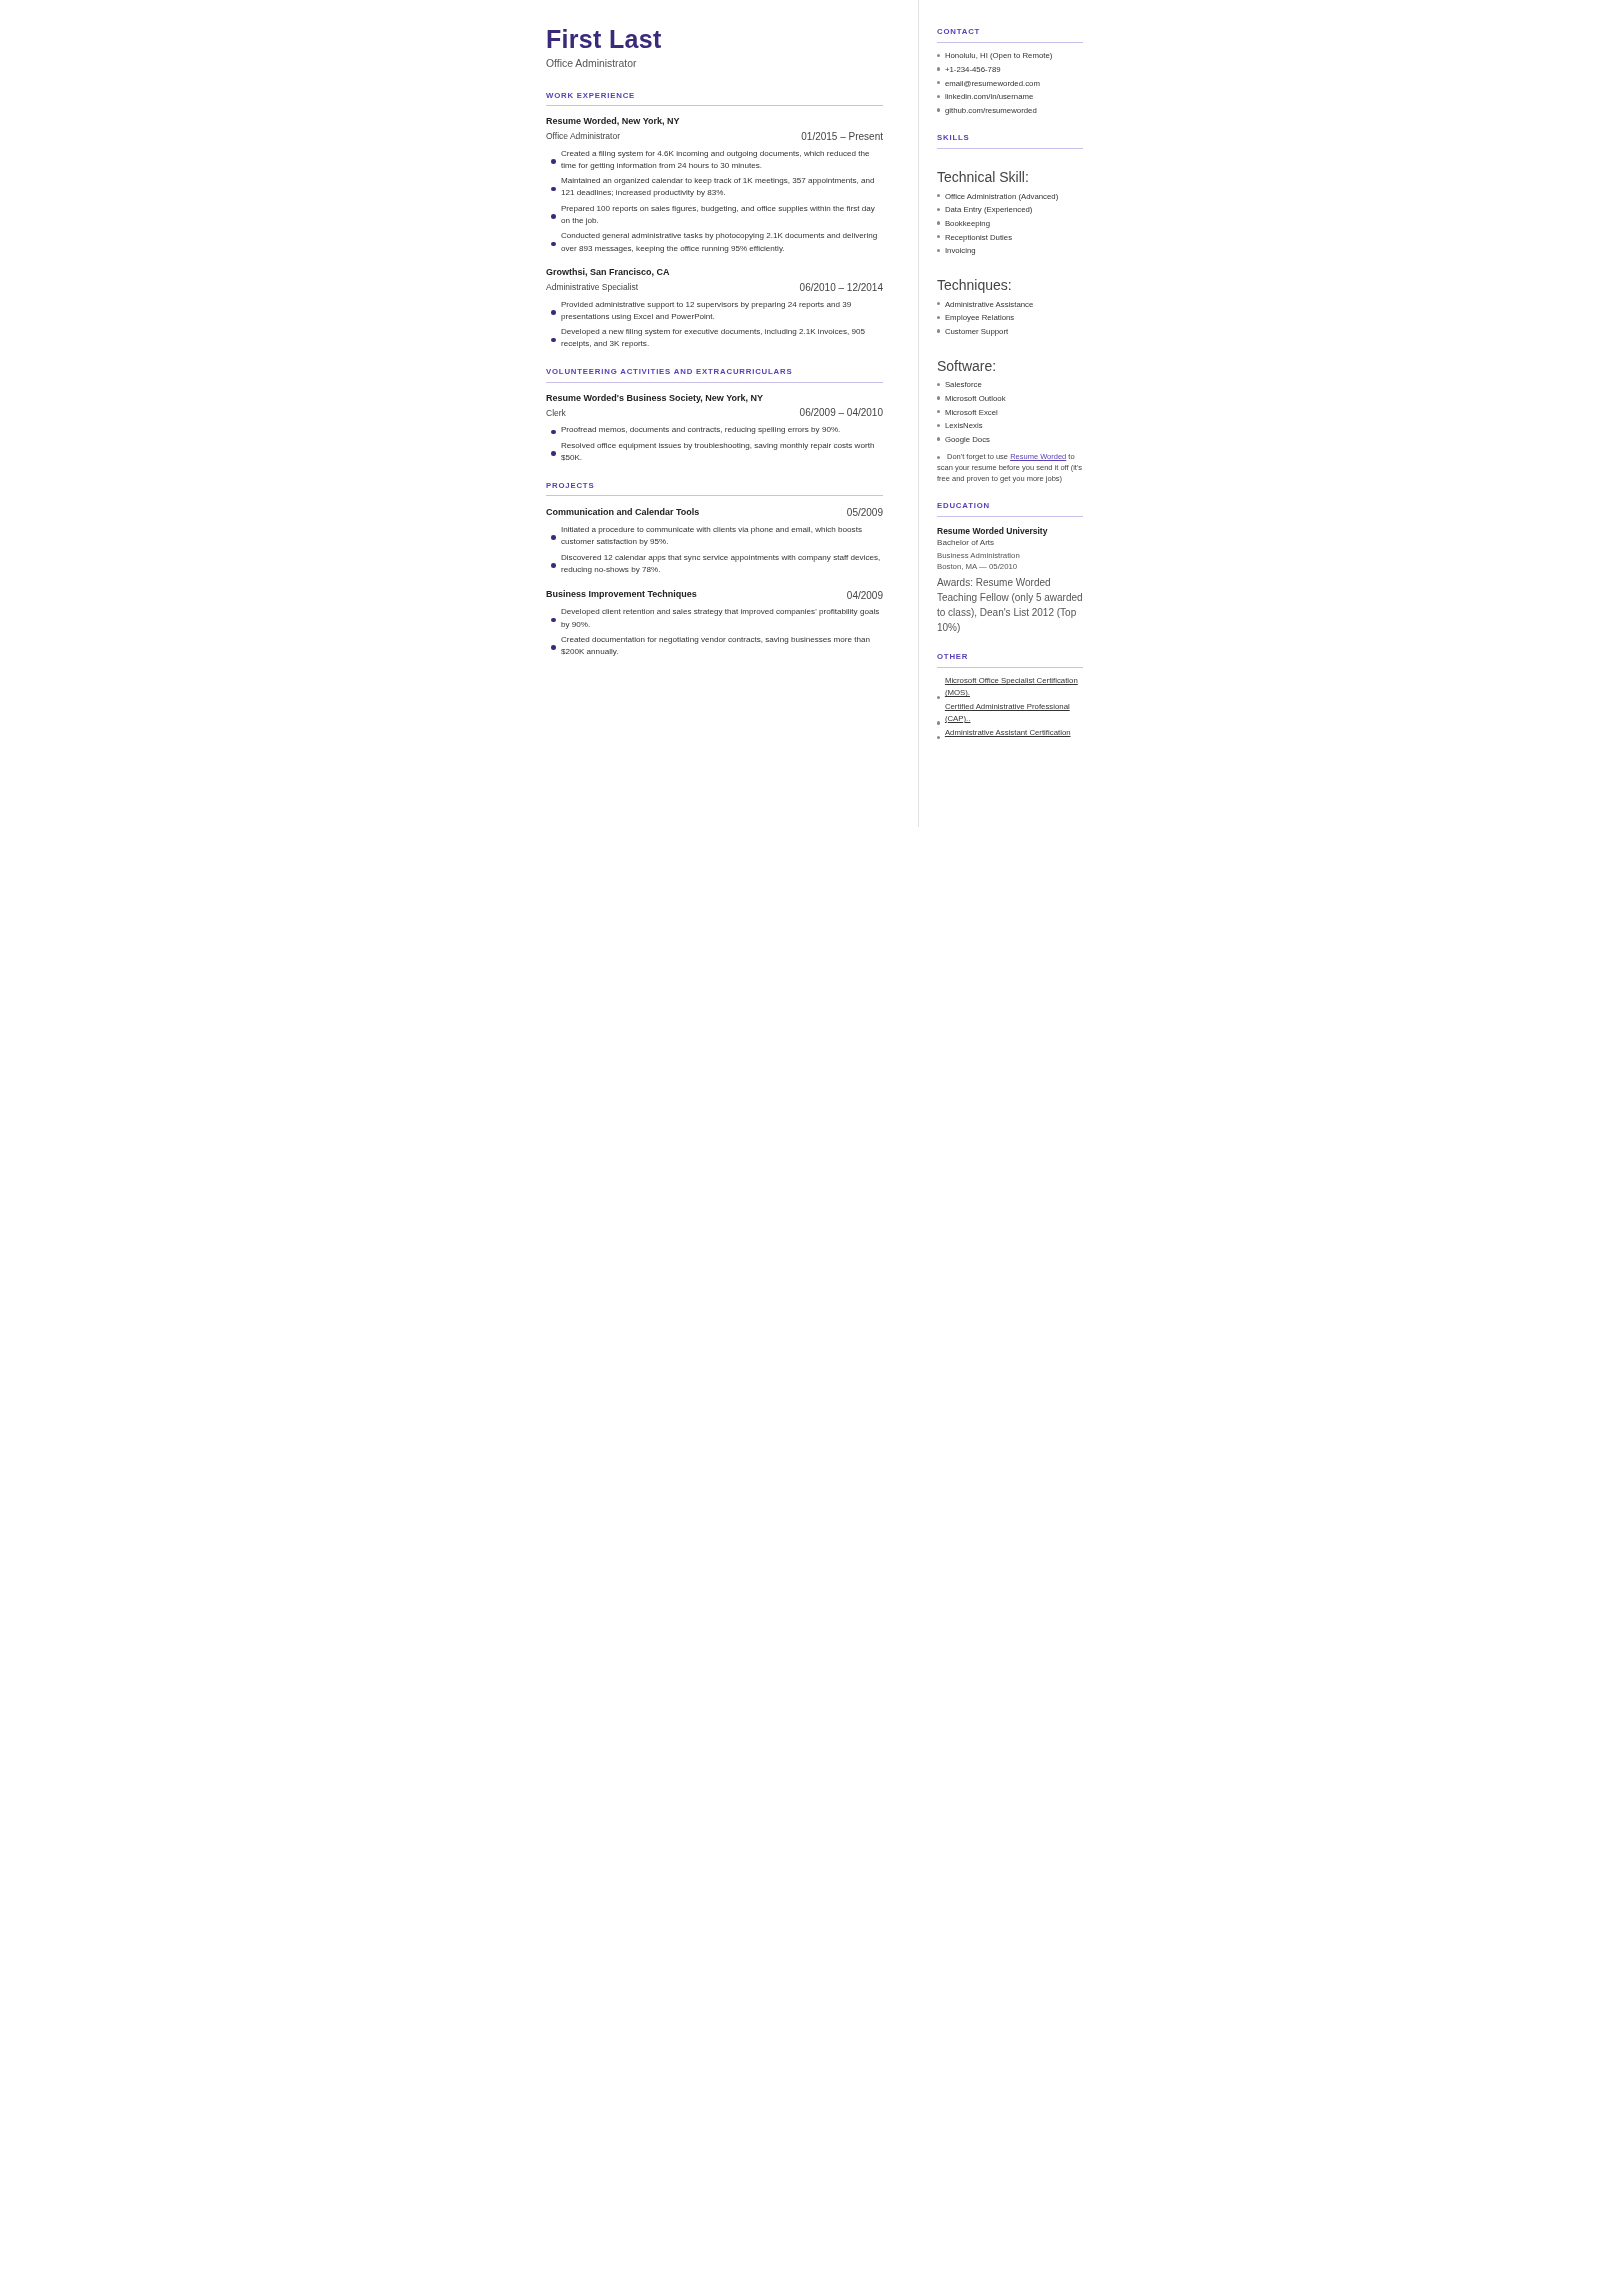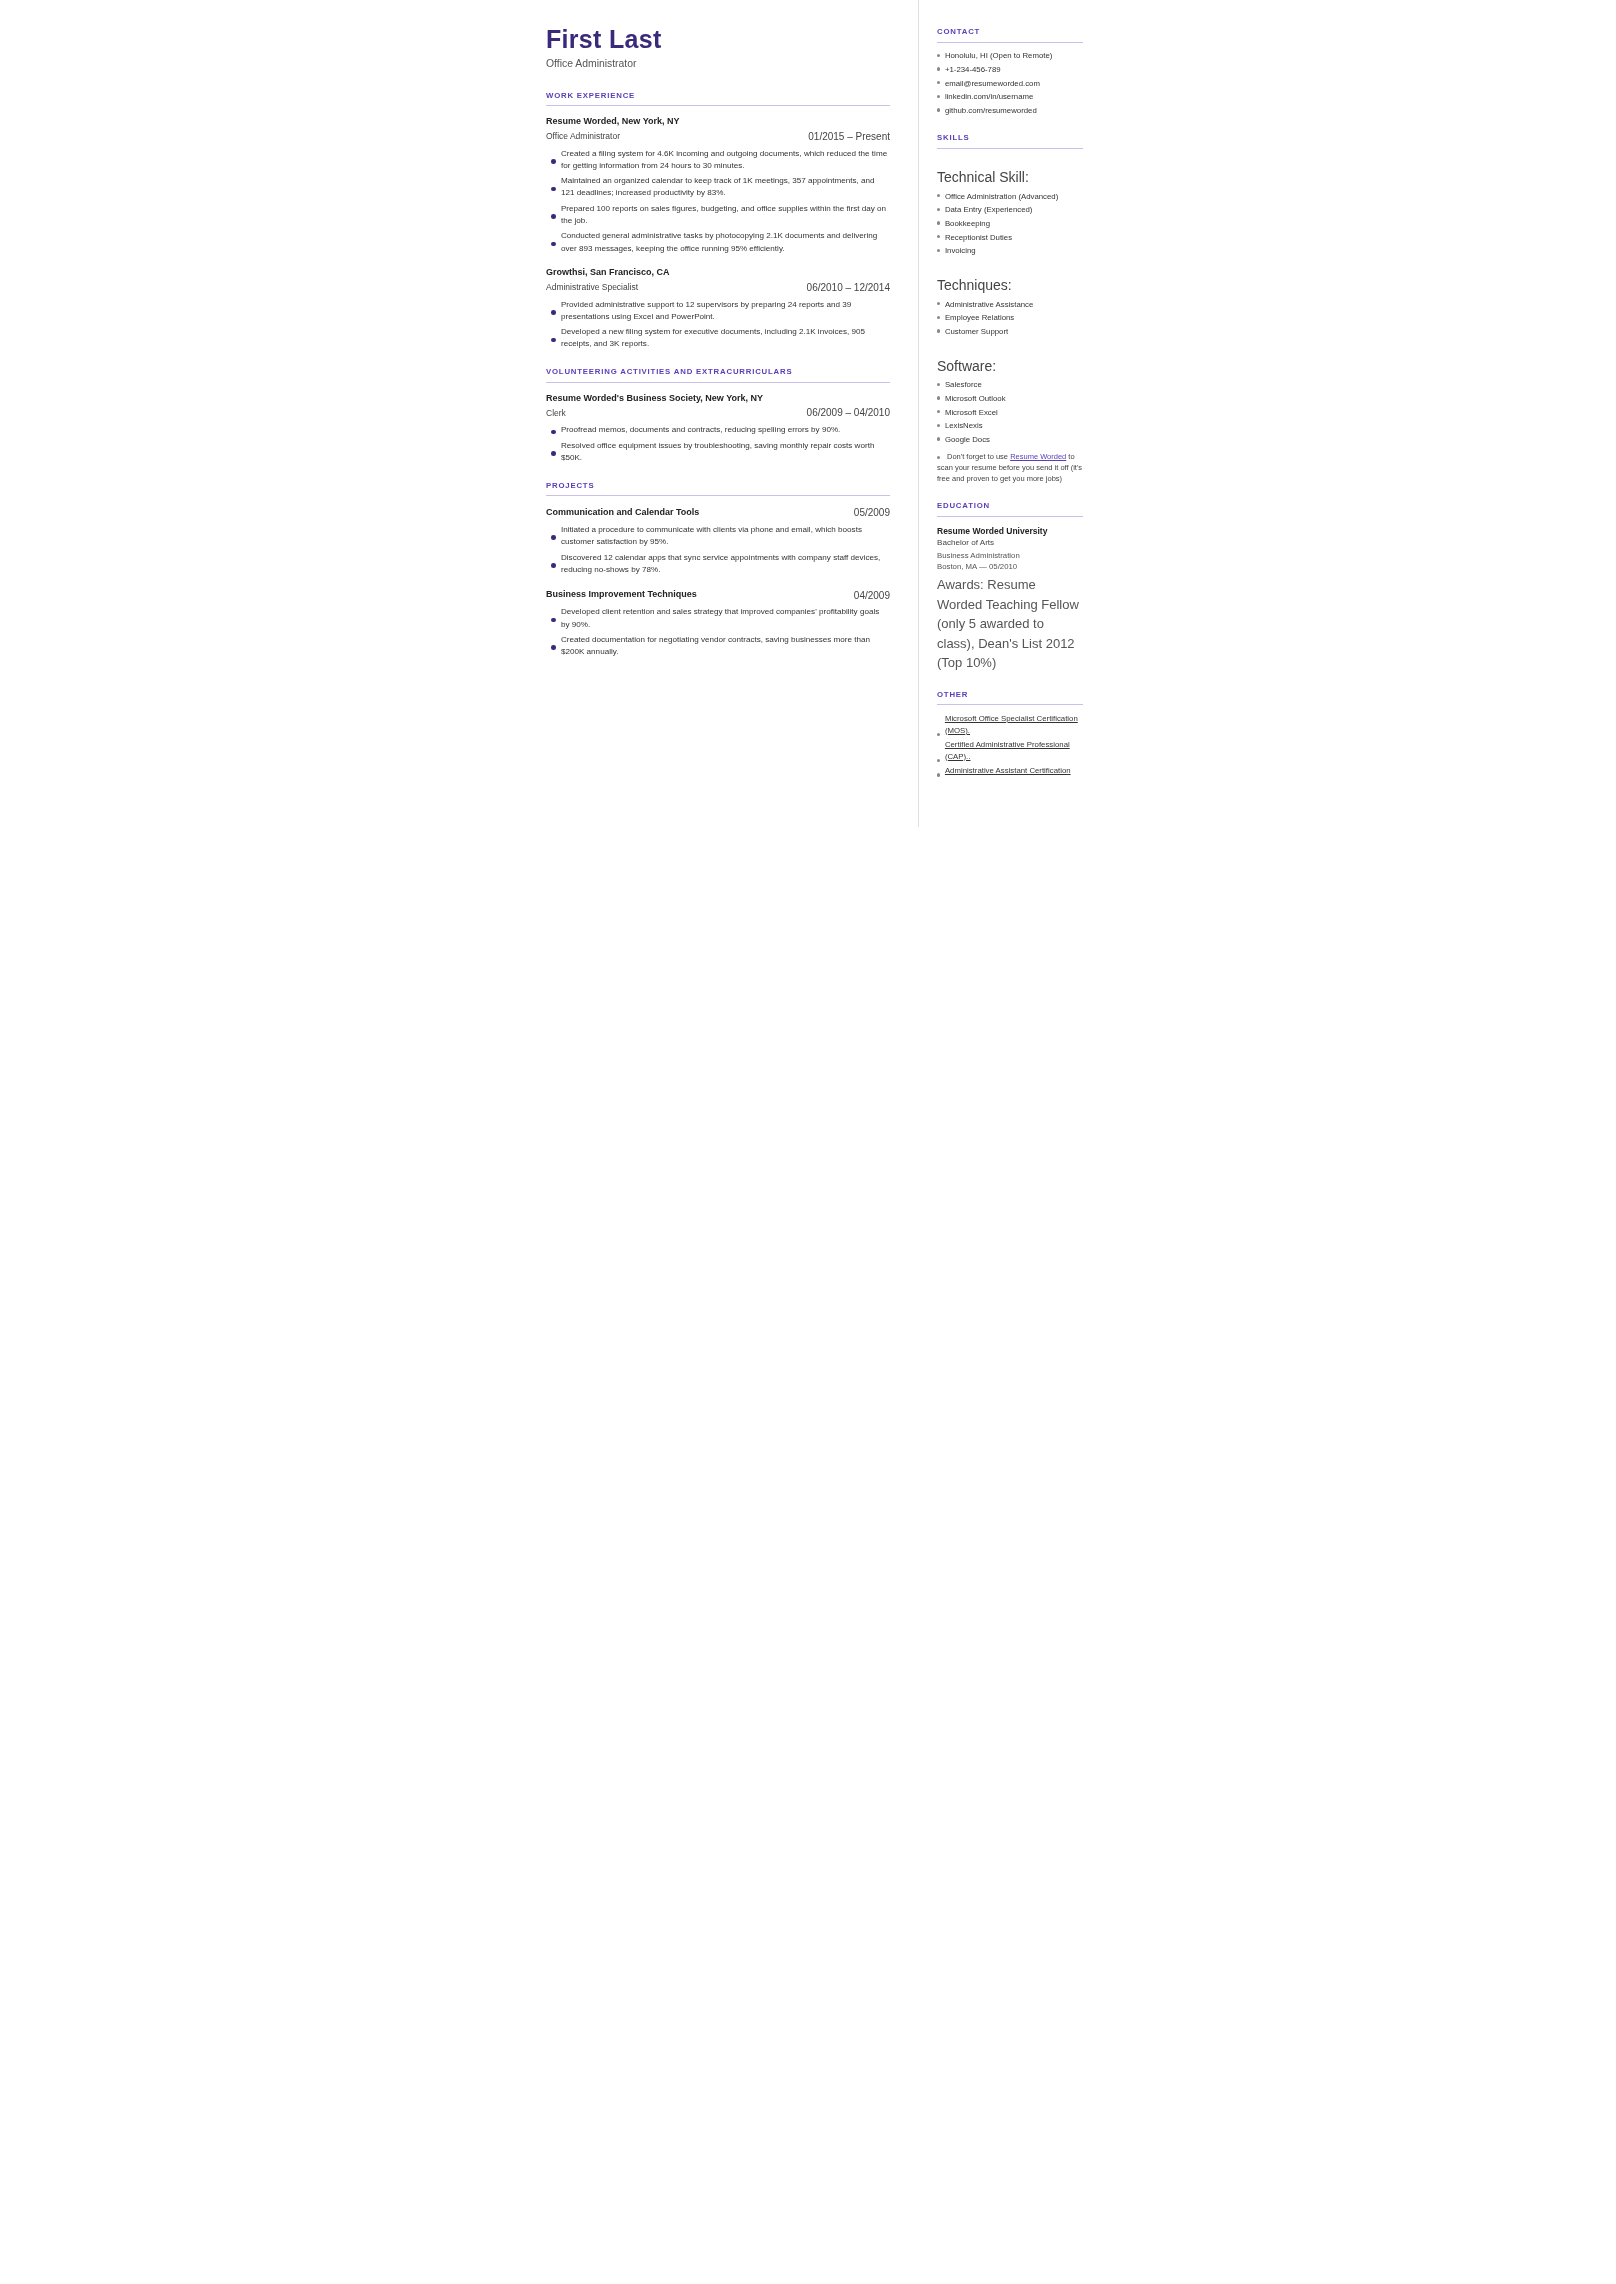--- a/index.html
+++ b/index.html
@@ -14,21 +14,21 @@
       width: 586px;
       min-height: 827px;
       margin: 0 auto;
       background: #fff;
       display: flex;
       flex-direction: row;
     }
     
     .left-col {
       flex: 1;
-      padding: 26px 28px 26px 31px;
+      padding: 26px 35px 26px 31px;
       border-right: 0.7px solid #e0e0e0;
     }
     .name-title-block {
       margin-bottom: 18px;
     }
     .resume-name {
       font-size: 25px;
       font-weight: 900;
       color: #3a2a7a;
       letter-spacing: 0.3px;
@@ -174,21 +174,21 @@
     }
     .edu-field {
       font-size: 7.8px;
       color: #555;
     }
     .edu-location {
       font-size: 7.8px;
       color: #555;
     }
     .edu-awards {
-      font-size: 13px;
+      font-size: 10px;
       color: #555;
       margin-top: 2.6px;
       line-height: 1.5;
     }
     .other-item {
       display: flex;
       align-items: flex-end;
       font-size: 7.8px;
       color: #333;
       margin-bottom: 2.6px;

